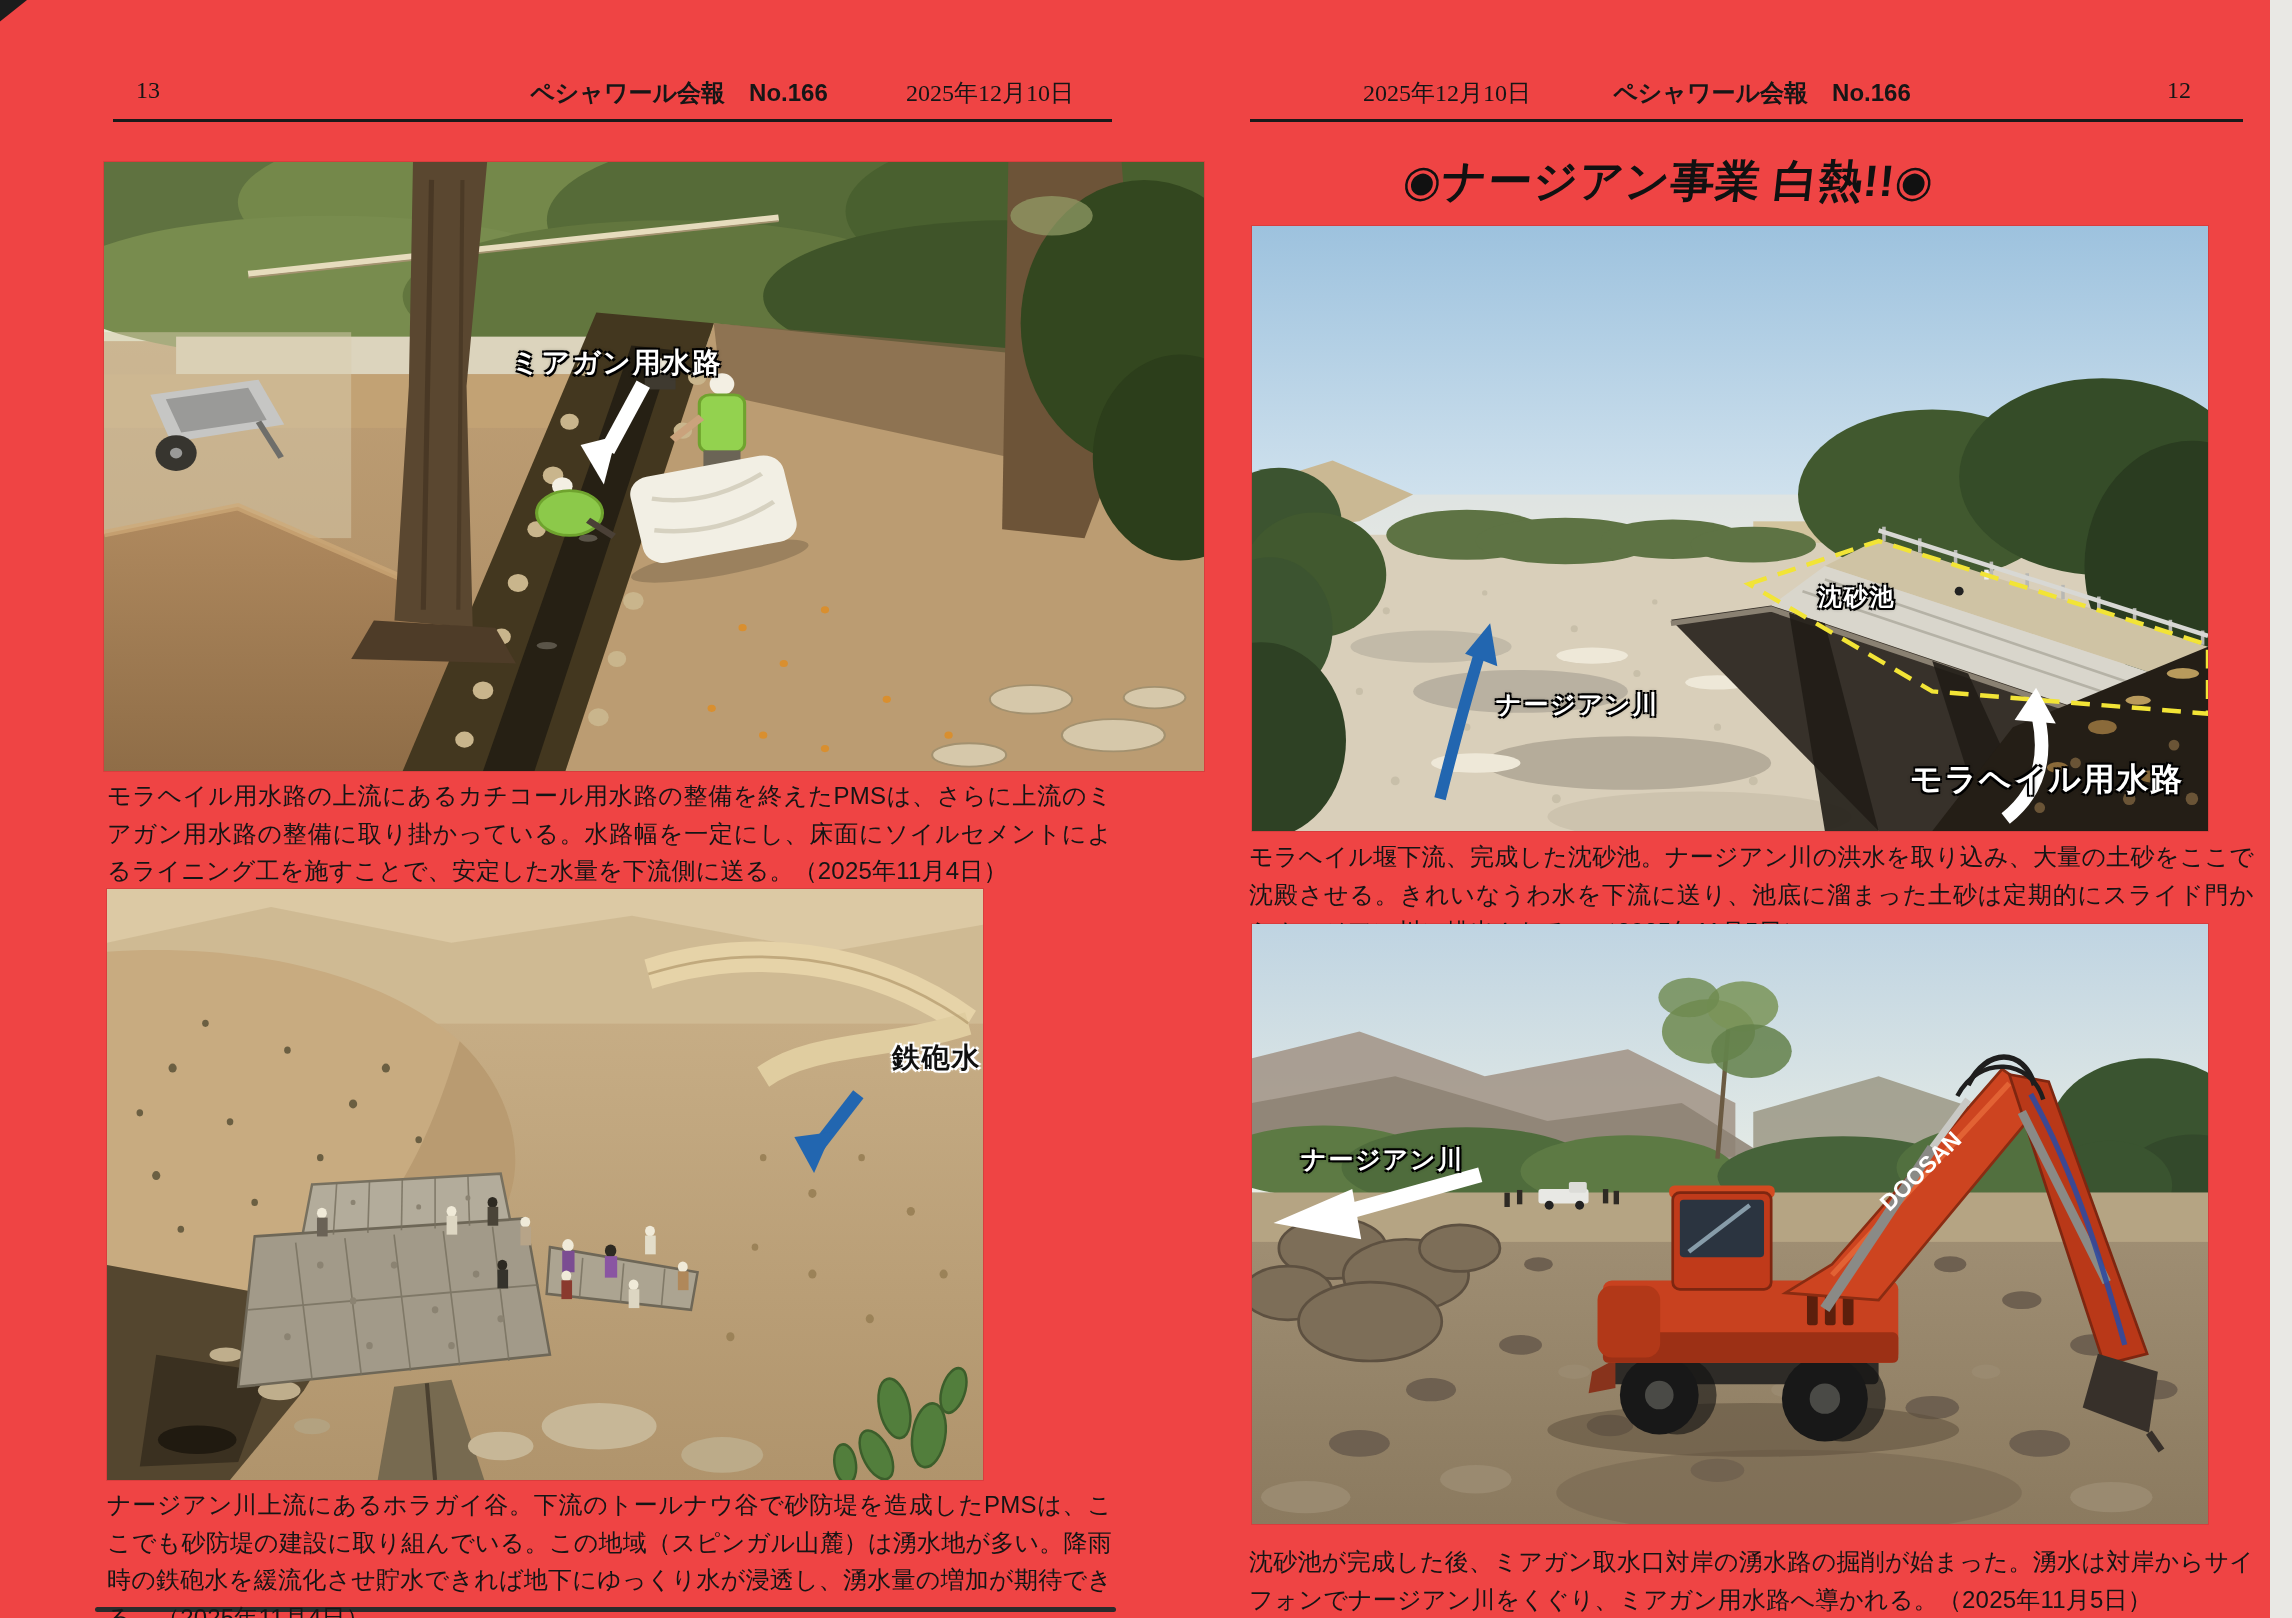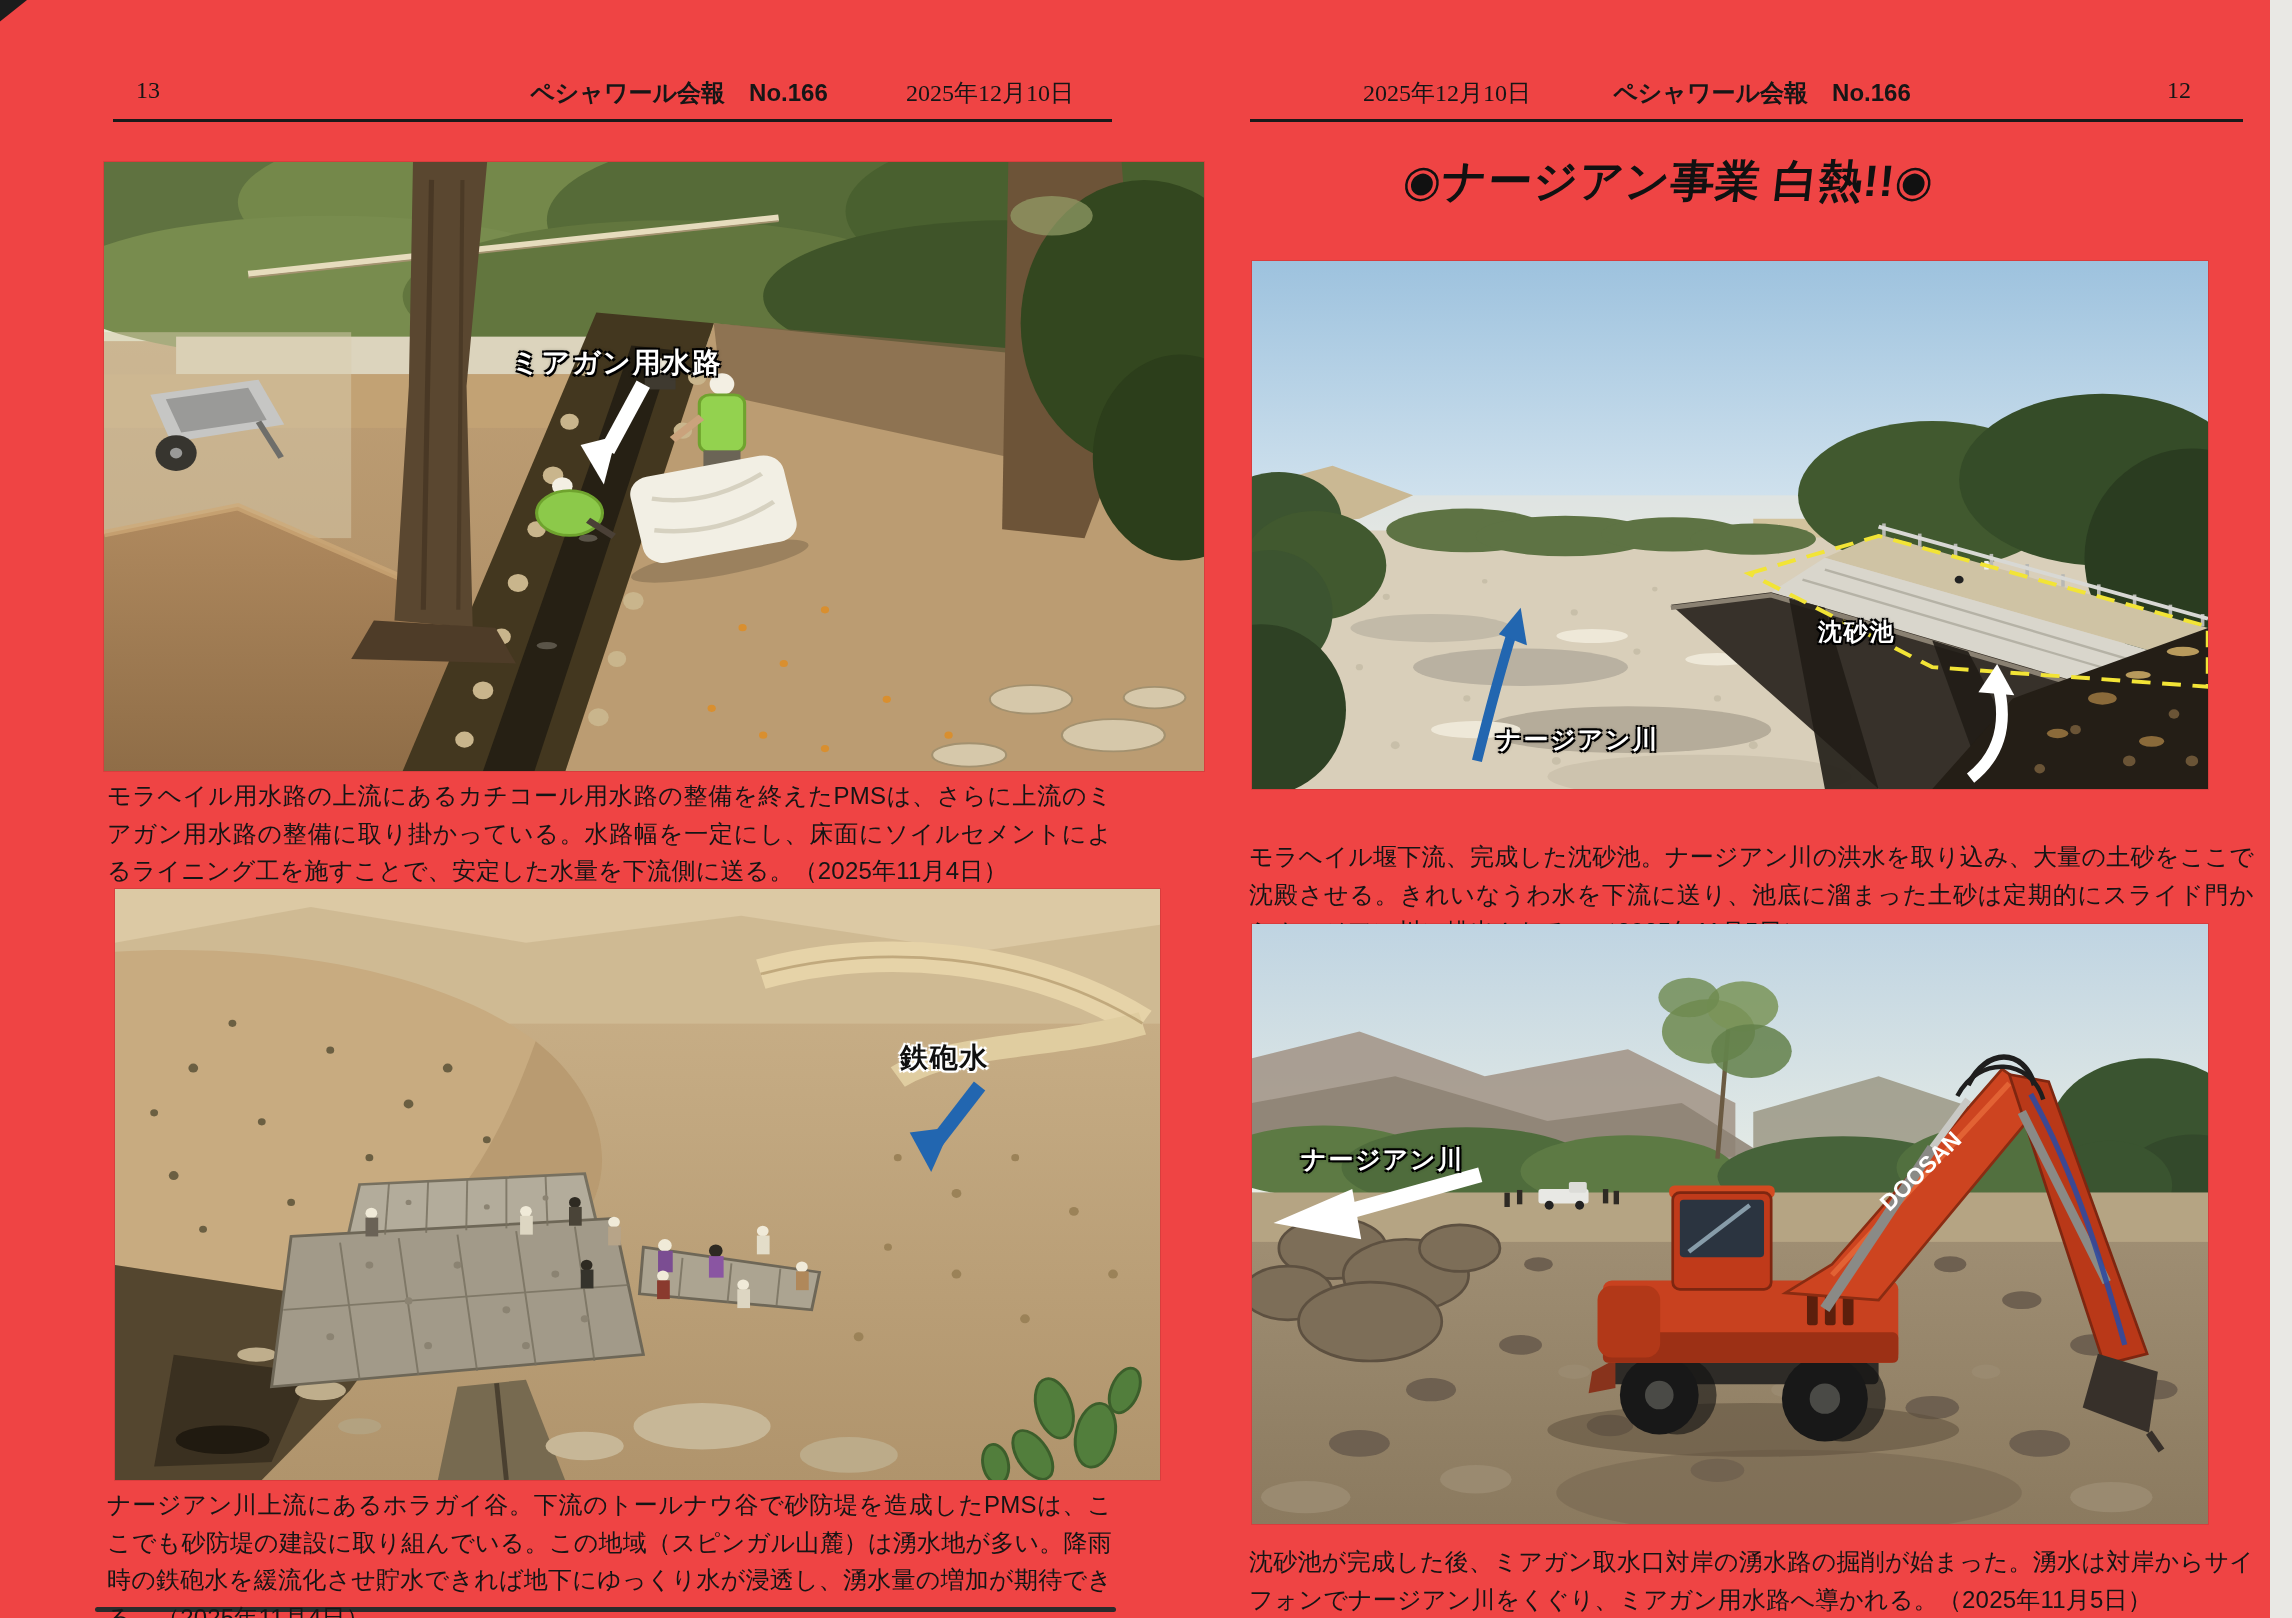--- a/index.html
+++ b/index.html
@@ -176,21 +176,21 @@
       </g>
     </svg>
     <svg class="overlay" width="956" height="609" viewBox="0 0 1068 680">
       <path d="M522 248 L482 322" stroke="#ffffff" stroke-width="17" fill="none"></path>
       <polygon points="452,316 492,306 478,360" fill="#ffffff"></polygon>
     </svg>
     <div class="photo-label" style="left:407px;top:182px;font-size:28px;">ミアガン用水路</div>
   </div>
   <div class="caption" style="left:107px;top:777px;">モラヘイル用水路の上流にあるカチコール用水路の整備を終えたPMSは、さらに上流のミアガン用水路の整備に取り掛かっている。水路幅を一定にし、床面にソイルセメントによるライニング工を施すことで、安定した水量を下流側に送る。（2025年11月4日）</div>
 
-  <div class="photo" style="left:115px;top:889px;width:1045px;height:591px;">
+  <div class="photo" style="left:107px;top:889px;width:876px;height:591px;">
     <svg viewBox="0 0 1068 660" preserveAspectRatio="none">
       <defs>
         <linearGradient id="p2g" x1="0" y1="0" x2="0" y2="1">
           <stop offset="0" stop-color="#cdb48c"></stop>
             <stop offset="1" stop-color="#b0946c"></stop>
         </linearGradient>
       </defs>
       <rect width="1068" height="660" fill="url(#p2g)"></rect>
       <rect width="1068" height="150" fill="#dcc9a4"></rect>
       <polygon points="0,60 200,20 420,60 640,30 880,70 1068,40 1068,150 0,150" fill="#cdb790" opacity=".85"></polygon>
@@ -332,21 +332,21 @@
       <ellipse cx="480" cy="622" rx="40" ry="16" fill="#c7b797"></ellipse>
     </svg>
     <svg class="overlay" width="956" height="591" viewBox="0 0 1068 660">
       <path d="M916 220 L868 282" stroke="#2266b0" stroke-width="16" fill="none"></path>
       <polygon points="838,272 884,266 862,316" fill="#2266b0"></polygon>
     </svg>
     <div class="photo-label dark" style="left:785px;top:150px;font-size:28px;">鉄砲水</div>
   </div>
   <div class="caption" style="left:107px;top:1486px;">ナージアン川上流にあるホラガイ谷。下流のトールナウ谷で砂防堤を造成したPMSは、ここでも砂防堤の建設に取り組んでいる。この地域（スピンガル山麓）は湧水地が多い。降雨時の鉄砲水を緩流化させ貯水できれば地下にゆっくり水が浸透し、湧水量の増加が期待できる。（2025年11月4日）</div>
 
-  <div class="photo" style="left:1252px;top:226px;width:956px;height:528px;margin-top:35px;">
+  <div class="photo" style="left:1252px;top:226px;width:956px;height:605px;">
     <svg viewBox="0 0 1068 676" preserveAspectRatio="none">
       <defs>
         <linearGradient id="skyg" x1="0" y1="0" x2="0" y2="1">
           <stop offset="0" stop-color="#9dc2de"></stop>
             <stop offset="1" stop-color="#d9e7f0"></stop>
         </linearGradient>
       </defs>
       <rect width="1068" height="360" fill="url(#skyg)"></rect>
       <rect y="300" width="1068" height="60" fill="#e9e6da" opacity=".6"></rect>
       <rect y="345" width="1068" height="331" fill="#d9cfba"></rect>

